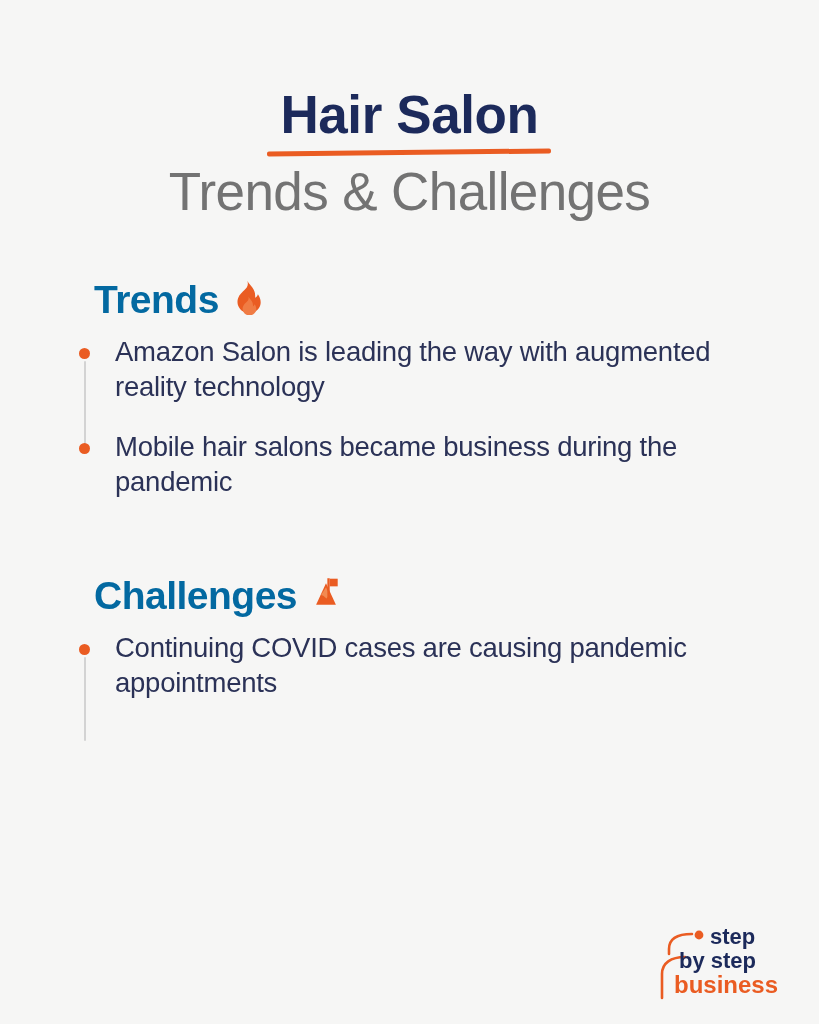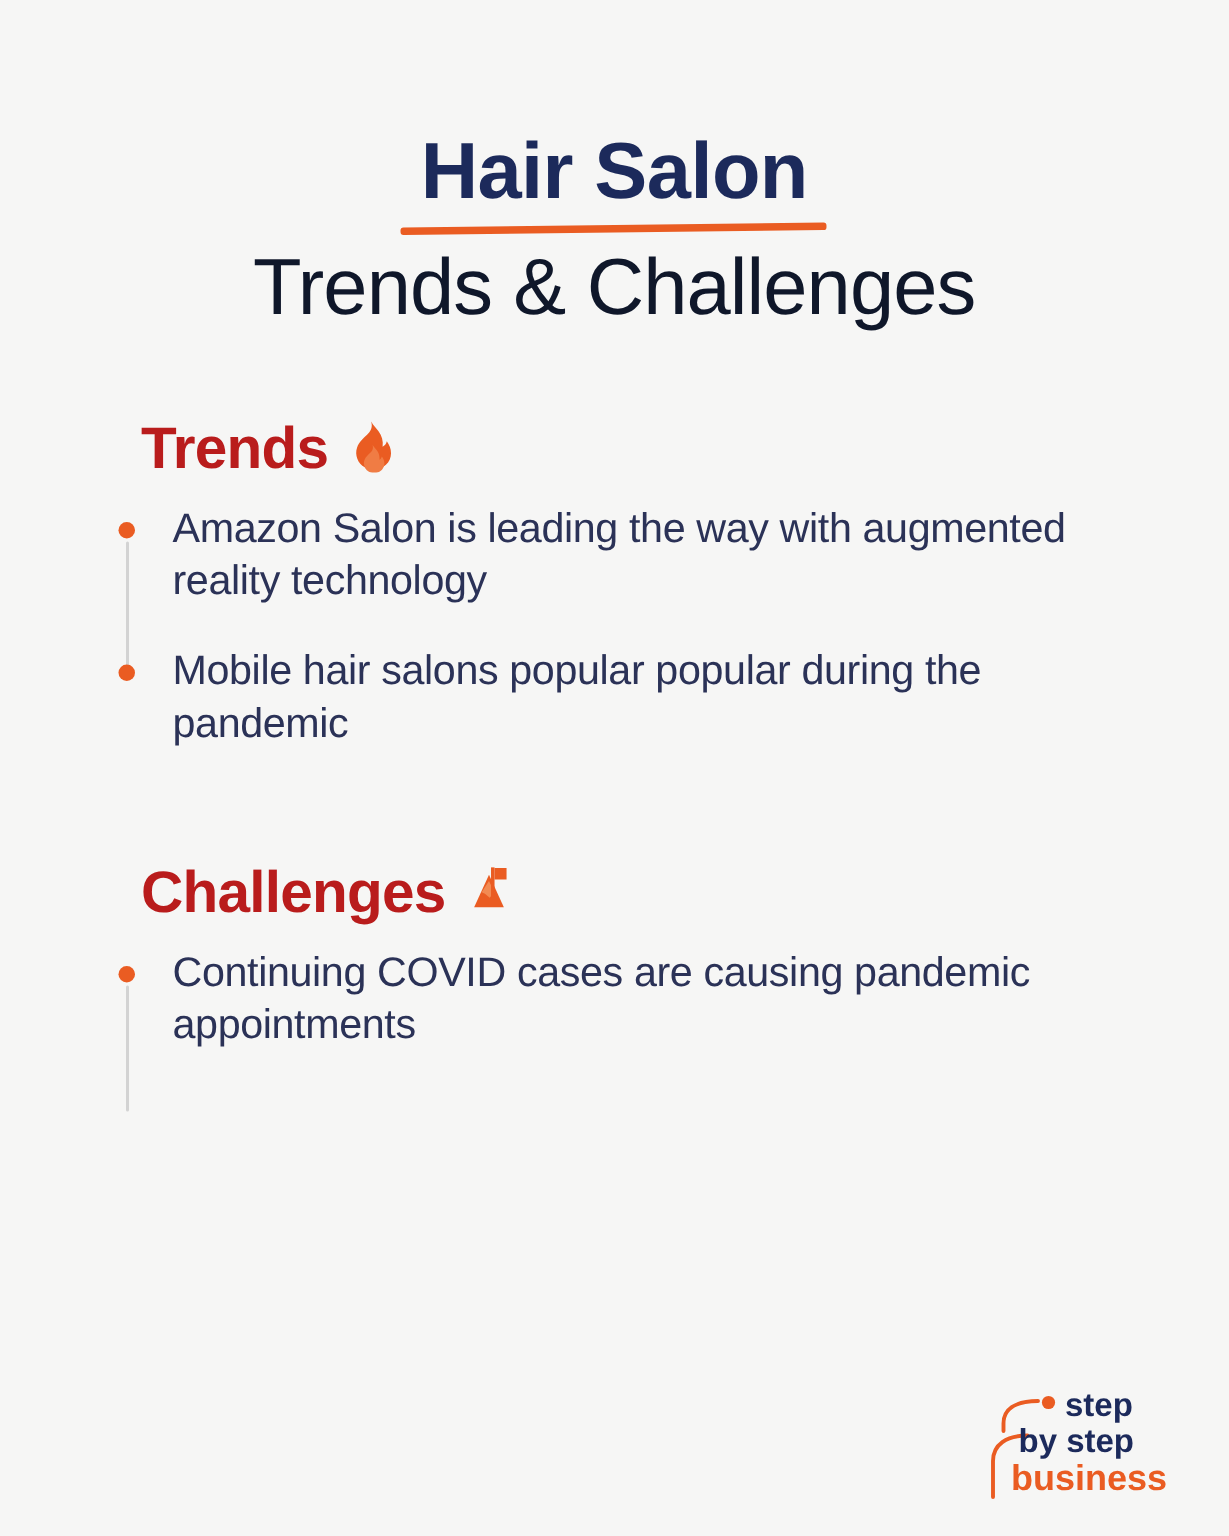--- a/index.html
+++ b/index.html
@@ -51,21 +51,21 @@
     height: 5px;
     background: #ea5c22;
     border-radius: 2px;
     transform: rotate(-0.65deg);
   }
   .title-sub {
     display: block;
     margin-top: 20px;
     font-size: 53px;
     font-weight: normal;
-    color: #0f172a;
+    color: #737373;
     letter-spacing: -0.6px;
     line-height: 1.1;
   }
 
   
   .section {
     position: absolute;
     left: 72px;
     width: 700px;
   }
@@ -74,21 +74,21 @@
 
   .section-heading {
     display: flex;
     align-items: center;
     gap: 11px;
     margin: 0 0 14px 22px;
   }
   .section-heading-text {
     font-size: 39px;
     font-weight: bold;
-    color: #b91c1c;
+    color: #0369a1;
     letter-spacing: -0.5px;
     line-height: 1.05;
   }
   .section-icon {
     display: inline-block;
     width: 40px;
     height: 42px;
     line-height: 0;
   }
   .section-icon svg { display: block; }
@@ -177,21 +177,21 @@
       </span>
     </div>
     <ul class="bullet-list">
       <li class="connector"></li>
       <li class="bullet-item">
         <span class="bullet-dot"></span>
         <span class="bullet-text">Amazon Salon is leading the way with augmented reality technology</span>
       </li>
       <li class="bullet-item">
         <span class="bullet-dot"></span>
-        <span class="bullet-text">Mobile hair salons popular popular during the pandemic</span>
+        <span class="bullet-text">Mobile hair salons became business during the pandemic</span>
       </li>
     </ul>
   </div>
 
   <div class="section section-challenges">
     <div class="section-heading">
       <span class="section-heading-text">Challenges</span>
       <span class="section-icon">
         <svg viewBox="0 0 40 42" width="36" height="38" aria-hidden="true">
           <path d="M20 9 L31 33 L9 33 Z" fill="#ea5c22"></path>

